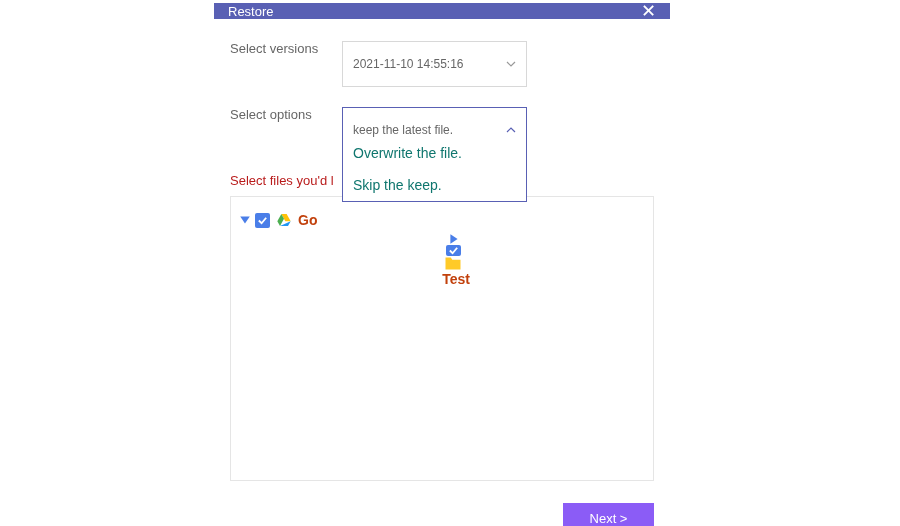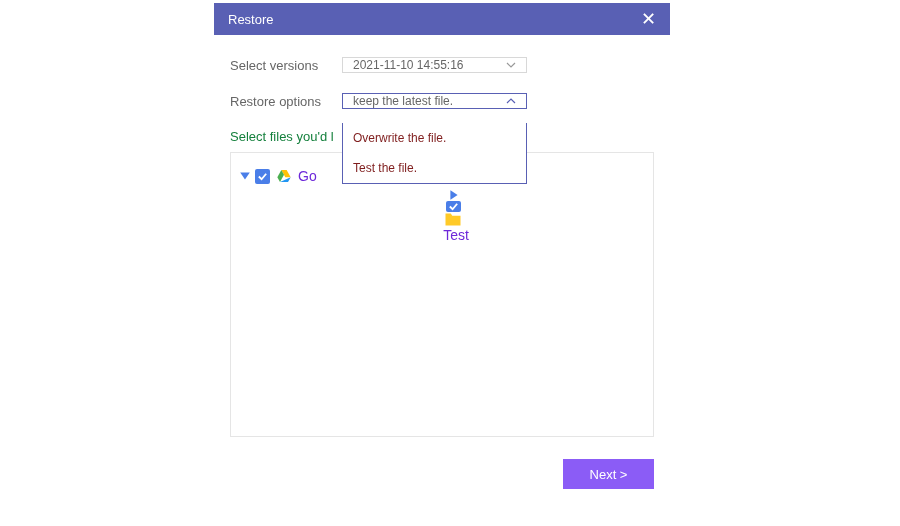--- a/index.html
+++ b/index.html
@@ -1,31 +1,31 @@
 <!DOCTYPE html>
 <html><head>
   <meta charset="utf-8">
   <style>
     * { margin: 0; padding: 0; box-sizing: border-box; font-family: Arial, sans-serif; }
     body { background: #fff; width: 900px; height: 526px; position: relative; }
     .dialog { position: absolute; left: 214px; top: 3px; width: 456px; }
-    .header { background: #5960b4; height: 32px; display: flex; align-items: center; justify-content: space-between; padding: 0 14px; }
+    .header { background: #5960b4; height: 16px; display: flex; align-items: center; justify-content: space-between; padding: 0 14px; }
     .header-title { color: #fff; font-size: 13px; }
     .close-x { color: #fff; font-size: 18px; cursor: pointer; font-weight: 300; }
     .body { padding: 22px 16px 10px 16px; }
-    .row { display: flex; align-items: center; margin-bottom: 20px; }
+    .row { display: flex; align-items: flex-start; margin-bottom: 20px; }
     .label { width: 112px; color: #666; font-size: 13px; }
-    .select { flex: 1; max-width: 185px; height: 16px; border: 1px solid #d8d8d8; display: flex; align-items: center; justify-content: space-between; padding: 0 10px; font-size: 12px; color: #666; cursor: pointer; position: relative; }
+    .select { flex: 1; max-width: 185px; height: 46px; border: 1px solid #d8d8d8; display: flex; align-items: center; justify-content: space-between; padding: 0 10px; font-size: 12px; color: #666; cursor: pointer; position: relative; }
     .select.open { border-color: #5960b4; }
     .chev { width: 10px; height: 10px; display: inline-flex; }
     .dropdown { position: absolute; top: 29px; left: -1px; width: calc(100% + 2px); border: 1px solid #5960b4; border-top: none; background: #fff; z-index: 10; }
-    .dropdown-item { padding: 8px 10px; font-size: 12px; color: #7f1d1d; cursor: pointer; }
-    .hint { color: #15803d; font-size: 13px; margin-bottom: 8px; }
+    .dropdown-item { padding: 8px 10px; font-size: 14px; color: #0f766e; cursor: pointer; }
+    .hint { color: #b91c1c; font-size: 13px; margin-bottom: 8px; }
     .tree-box { border: 1px solid #e5e5e5; height: 285px; padding: 10px 8px; }
-    .tree-row { display: flex; align-items: center; height: 26px; font-size: 14px; color: #6d28d9; }
+    .tree-row { display: flex; align-items: center; height: 26px; font-size: 14px; color: #c2410c; font-weight: bold; }
     .tree-row.child { padding-left: 28px; flex-direction: column; }
     .caret { width: 12px; height: 12px; margin-right: 4px; display: inline-flex; cursor: pointer; }
     .chk { width: 15px; height: 15px; background: #4a7ee8; border-radius: 2px; margin-right: 6px; display: inline-flex; align-items: center; justify-content: center; cursor: pointer; }
     .chk svg { width: 11px; height: 11px; }
     .drive-icon { width: 16px; height: 16px; margin-right: 6px; display: inline-flex; }
     .folder-icon { width: 18px; height: 15px; margin-right: 6px; display: inline-flex; }
     .footer { display: flex; justify-content: flex-end; padding: 12px 16px 0 16px; }
     .btn-next { background: #8b5cf6; color: #fff; border: none; width: 91px; height: 30px; font-size: 13px; cursor: pointer; }
   </style>
 </head>
@@ -45,31 +45,31 @@
         <span>2021-11-10 14:55:16</span>
         <span class="chev">
           <svg viewBox="0 0 10 10">
               <path d="M1 3 L5 7 L9 3" stroke="#999" stroke-width="1.2" fill="none"></path>
             </svg>
         </span>
       </div>
     </div>
 
     <div class="row">
-      <div class="label">Restore options</div>
+      <div class="label">Select options</div>
       <div class="select open">
         <span>keep the latest file.</span>
         <span class="chev">
           <svg viewBox="0 0 10 10">
               <path d="M1 7 L5 3 L9 7" stroke="#5960b4" stroke-width="1.2" fill="none"></path>
             </svg>
         </span>
         <div class="dropdown">
           <div class="dropdown-item">Overwrite the file.</div>
-          <div class="dropdown-item">Test the file.</div>
+          <div class="dropdown-item">Skip the keep.</div>
         </div>
       </div>
     </div>
 
     <div class="hint">Select files you'd l</div>
 
     <div class="tree-box">
       <div class="tree-row">
         <span class="caret">
           <svg viewBox="0 0 10 10">

